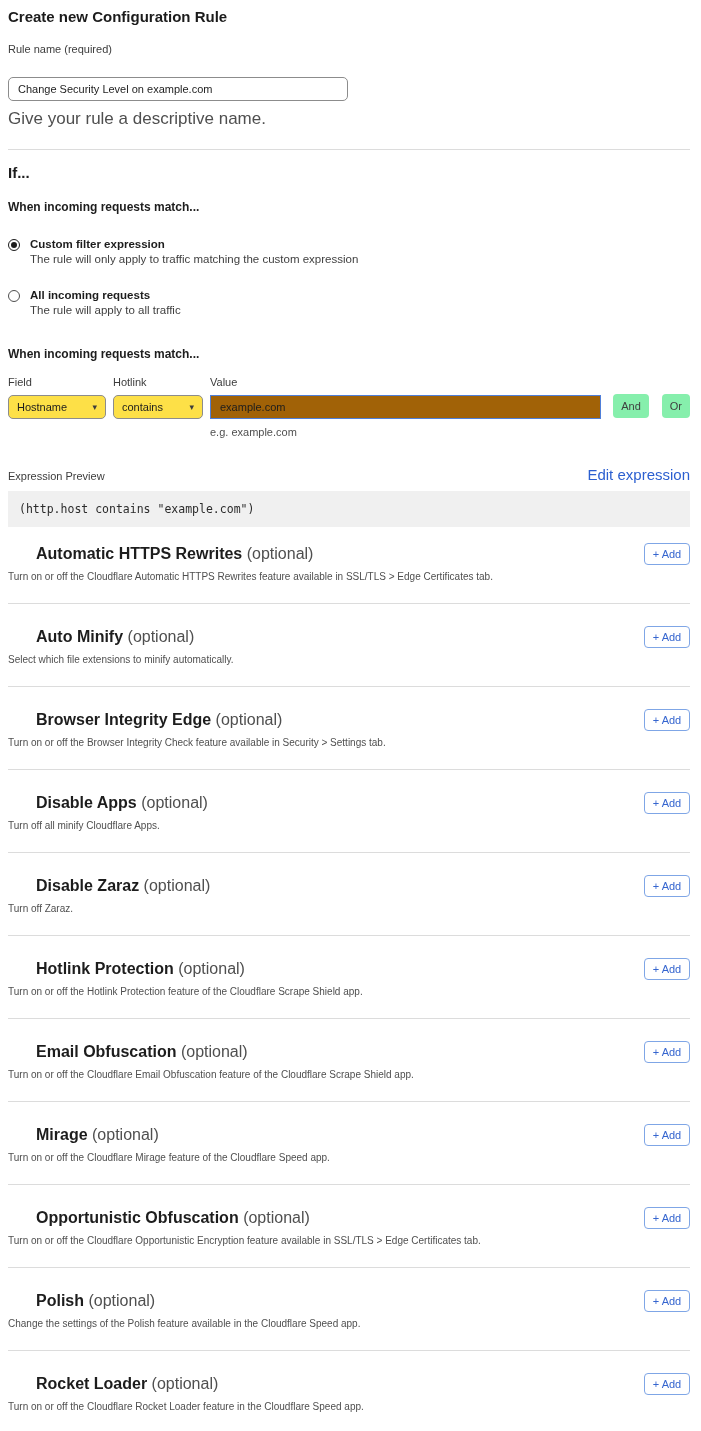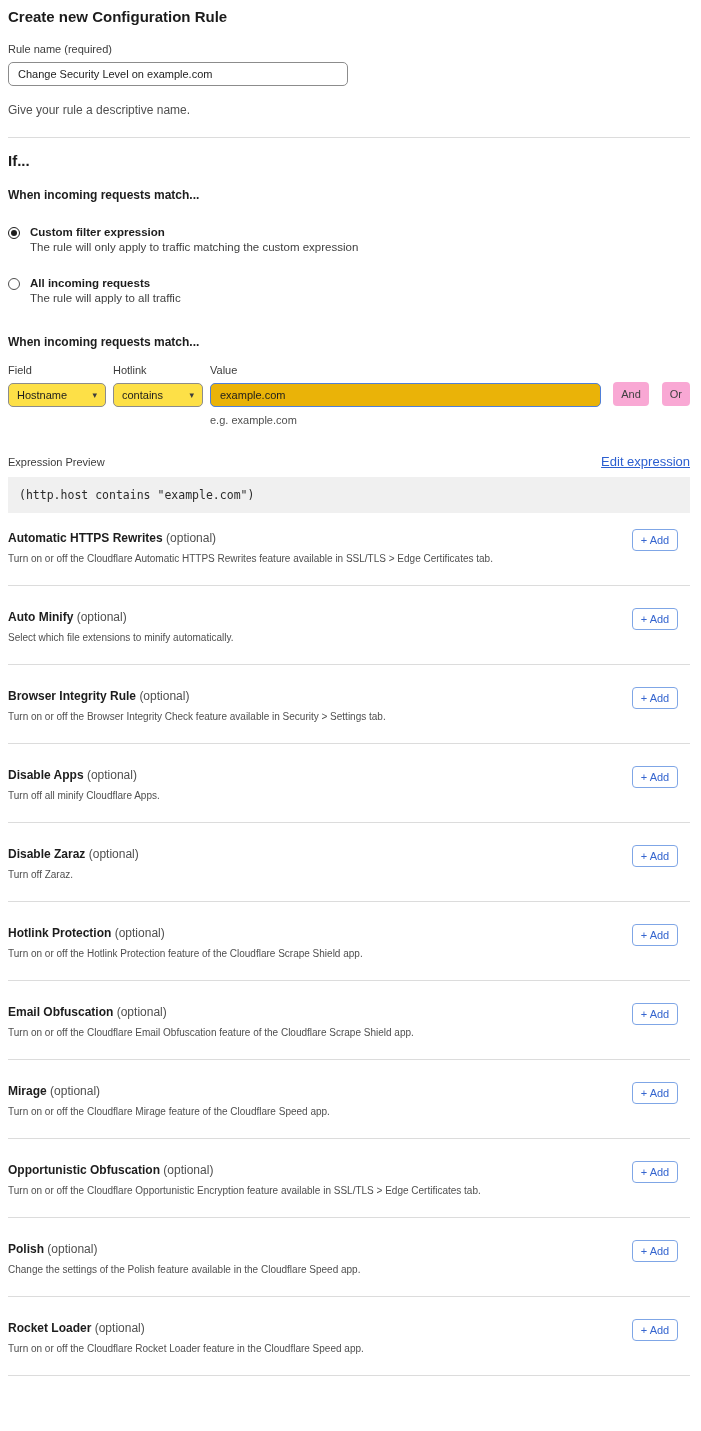--- a/index.html
+++ b/index.html
@@ -21,35 +21,35 @@
     color: #1b1b1b;
   }
   
   .field-label {
     font-size: 11px;
     color: #3c3c3c;
     display: block;
   }
   .rule-name-group { margin-top: 18px; }
   .rule-name-group input {
-    margin-top: 7px;
+    margin-top: 22px;
     width: 340px;
     height: 24px;
     border: 1px solid #8c8c8c;
     border-radius: 5px;
     padding: 0 9px;
     font-size: 11px;
     font-family: "Liberation Sans", sans-serif;
     color: #1d1d1d;
     outline: none;
     background: #fff;
   }
   .helper-text {
-    margin-top: 17px;
-    font-size: 12px;
+    margin-top: 8px;
+    font-size: 17px;
     color: #4f4f4f;
   }
   .section-divider {
     border: none;
     border-top: 1px solid #dcdcdc;
     margin: 20px 0 0 0;
   }
   
   .if-heading {
     margin-top: 14px;
@@ -114,58 +114,57 @@
     cursor: pointer;
   }
   .select-box .caret { font-size: 9px; color: #3c3c3c; margin-left: 8px; }
   .w-field { width: 98px; }
   .w-operator { width: 90px; }
   .col-value { flex: 1; }
   .value-input {
     height: 24px;
     width: 100%;
     border: 1px solid #4f7fd9;
-    border-radius: 5px;
-    background: #eab308;
+    border-radius: 0;
+    background: #a16207;
     padding: 0 9px;
     font-size: 11px;
     font-family: "Liberation Sans", sans-serif;
     color: #1d1d1d;
     outline: none;
   }
   .value-helper { margin-top: 7px; font-size: 11px; color: #4f4f4f; }
   .andor-group {
     display: flex;
     margin-top: 18px; 
     margin-left: 12px;
   }
   .andor-btn {
     height: 24px;
     border: none;
     border-radius: 4px;
-    background: #f9a8d4;
+    background: #86efac;
     color: #3f3f3f;
     font-size: 11px;
     font-family: "Liberation Sans", sans-serif;
     padding: 0 8px;
     cursor: pointer;
   }
   .andor-btn + .andor-btn { margin-left: 13px; }
   
   .expr-header {
     margin-top: 28px;
     display: flex;
     justify-content: space-between;
     align-items: baseline;
   }
   .expr-label { font-size: 11px; color: #3c3c3c; }
   .edit-link {
-    font-size: 13px;
+    font-size: 15px;
     color: #2b5fd0;
-    text-decoration: underline;
     cursor: pointer;
   }
   .code-box {
     margin-top: 8px;
     background: #f0f0f0;
     height: 36px;
     display: flex;
     align-items: center;
     padding: 0 11px;
     font-family: "DejaVu Sans Mono", "Liberation Mono", monospace;
@@ -174,27 +173,27 @@
   }
   
   .then-heading { margin-top: 21px; }
   .settings-list { margin-top: 2px; }
   .setting-row {
     border-bottom: 1px solid #dcdcdc;
     padding: 24px 0 21px 0;
     position: relative;
   }
   .setting-row:first-child { padding-top: 16px; }
-  .setting-title-line { font-size: 12px; }
+  .setting-title-line { font-size: 16px; margin-left: 28px; }
   .setting-title { font-weight: bold; color: #1d1d1d; }
   .setting-optional { font-weight: normal; color: #4f4f4f; }
   .setting-desc { margin-top: 8px; font-size: 10px; color: #4f4f4f; max-width: 560px; }
   .add-btn {
     position: absolute;
-    right: 12px;
+    right: 0;
     top: 22px;
     height: 22px;
     min-width: 46px;
     background: #ffffff;
     border: 1px solid #7fa6e6;
     border-radius: 4px;
     color: #3565cf;
     font-size: 11px;
     font-family: "Liberation Sans", sans-serif;
     cursor: pointer;
@@ -286,21 +285,21 @@
       <div class="setting-title-line">
         <span class="setting-title">Auto Minify</span>
         <span class="setting-optional">(optional)</span>
       </div>
       <div class="setting-desc">Select which file extensions to minify automatically.</div>
       <button class="add-btn">+ Add</button>
     </div>
 
     <div class="setting-row">
       <div class="setting-title-line">
-        <span class="setting-title">Browser Integrity Rule</span>
+        <span class="setting-title">Browser Integrity Edge</span>
         <span class="setting-optional">(optional)</span>
       </div>
       <div class="setting-desc">Turn on or off the Browser Integrity Check feature available in Security &gt; Settings tab.</div>
       <button class="add-btn">+ Add</button>
     </div>
 
     <div class="setting-row">
       <div class="setting-title-line">
         <span class="setting-title">Disable Apps</span>
         <span class="setting-optional">(optional)</span>

